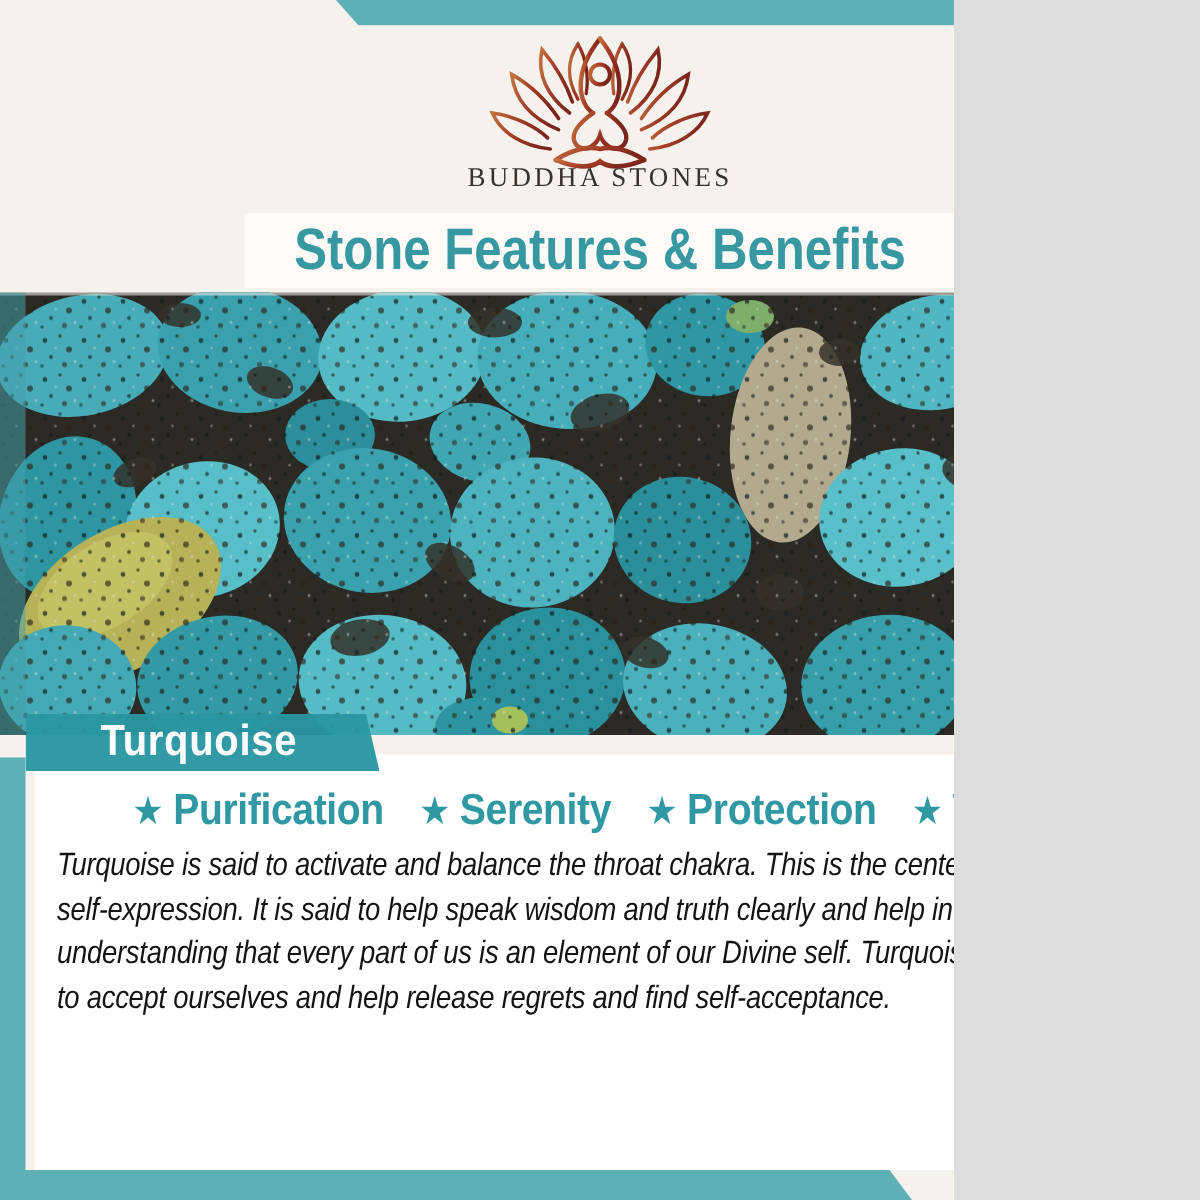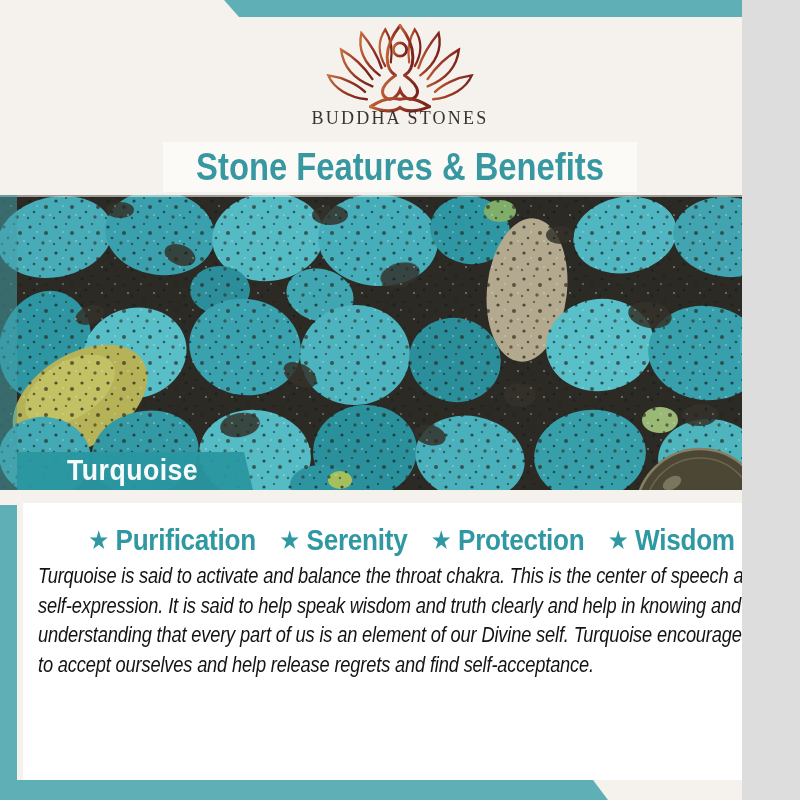--- a/index.html
+++ b/index.html
@@ -1,18 +1,18 @@
 <!DOCTYPE html>
 <html style="--accent-teal: #5fb0b6; --banner-teal: #2a96a1; --title-teal: #3898a2; --features-teal: #2f98a2; --background: #f5f1ec; --logo-red: #9c3b27; --text-dark: #141414;"><head>
 <meta charset="utf-8">
 <style>
   html,body{margin:0;padding:0;}
   body{font-family:"Liberation Sans",sans-serif;background:#ddd;}
   .page{
-    position:relative;width:742px;height:800px;overflow:hidden;
+    position:relative;width:636px;height:800px;overflow:hidden;
     background:var(--background,#f5f1ec);
   }
   .abs{position:absolute;}
 
   
   .top-bar{left:0;top:0;width:800px;height:17px;z-index:5;
     background:var(--accent-teal,#5fb0b6);
     clip-path:polygon(224px 0,800px 0,800px 17px,239px 17px);}
   .right-strip{left:782px;top:0;width:18px;height:591px;z-index:5;
     background:var(--accent-teal,#5fb0b6);opacity:.92;
@@ -33,21 +33,21 @@
   .page-title{left:163px;top:142px;width:474px;height:50px;z-index:6;
     display:flex;align-items:center;justify-content:center;
     font-size:39px;font-weight:bold;color:var(--title-teal,#3898a2);
     transform:scaleX(.84);transform-origin:50% 50%;white-space:nowrap;}
 
   
   .photo{left:0;top:195px;width:800px;height:295px;z-index:3;}
   .photo svg{display:block;width:100%;height:100%;}
   .photo-left-tint{left:0;top:195px;width:17px;height:295px;z-index:4;
     background:rgba(70,160,170,.55);}
-  .stone-banner{left:17px;top:452px;width:236px;height:38px;z-index:4;
+  .stone-banner{left:17px;top:476px;width:236px;height:38px;z-index:4;
     background:var(--banner-teal,#2a96a1);opacity:.96;
     clip-path:polygon(0 0,227px 0,236px 38px,0 38px);}
   .stone-banner .lbl{position:absolute;left:50px;top:0;height:38px;line-height:37px;
     font-size:29px;font-weight:bold;color:#fff;letter-spacing:.5px;
     transform:scaleX(.92);transform-origin:0 50%;white-space:nowrap;}
 
   
   .white-panel{left:23px;top:503px;width:777px;height:277px;z-index:2;background:#fff;}
   .features-row{left:23px;top:518px;width:777px;height:44px;z-index:6;
     display:flex;align-items:center;justify-content:center;gap:26px;

